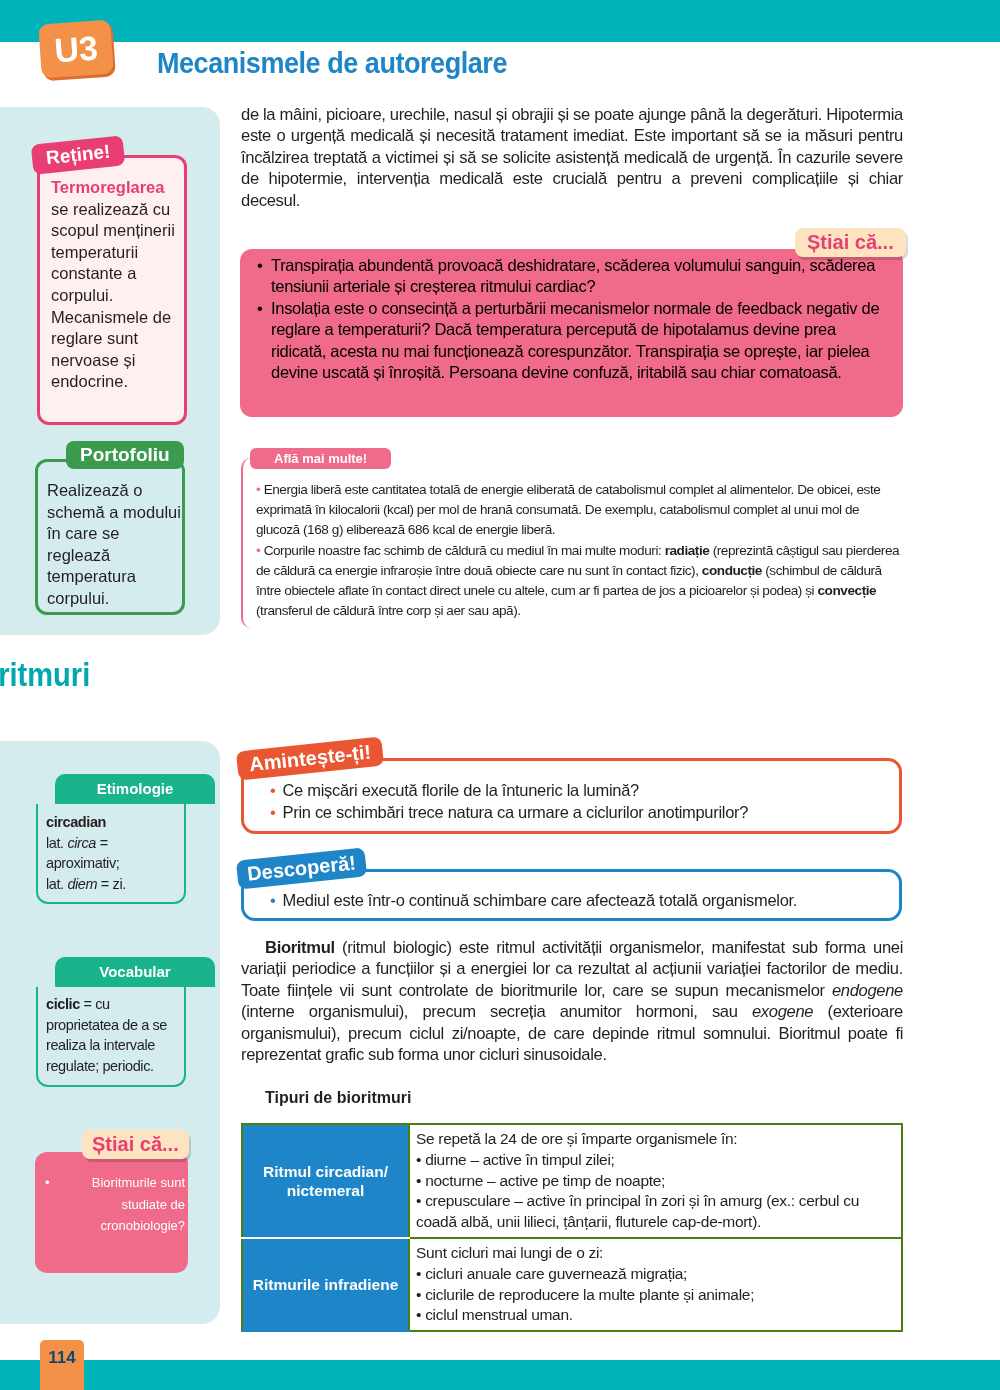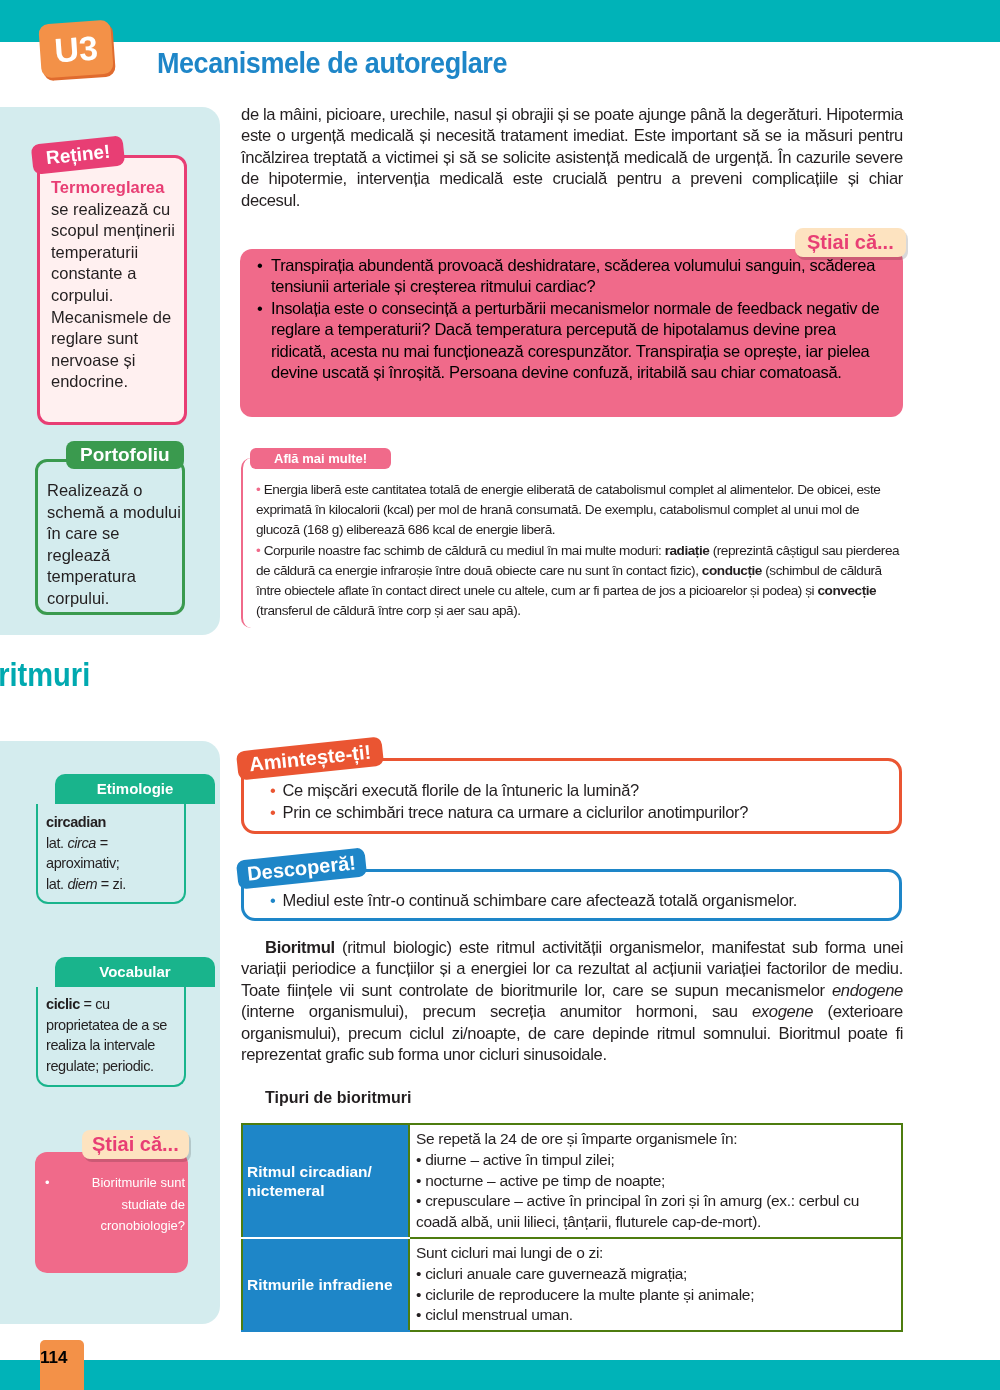--- a/index.html
+++ b/index.html
@@ -79,27 +79,27 @@
   .desc-tag { position: absolute; left: 237px; top: 854px; background: #1e86c8; color: #fff; font-weight: bold; font-size: 20px; padding: 3px 10px; border-radius: 8px; transform: rotate(-6deg); }
   .desc-list { position: absolute; left: 270px; top: 889px; list-style: none; font-size: 16.5px; line-height: 22px; letter-spacing: -0.3px; }
   .desc-list li .dot { color: #1e86c8; margin-right: 7px; }
 
   .t2 { top: 937px; }
   .t2 .indent { padding-left: 24px; }
 
   .table-title { position: absolute; left: 265px; top: 1089px; font-weight: bold; font-size: 16px; }
   table.bio { position: absolute; left: 241px; top: 1123px; width: 662px; border-collapse: collapse; border: 2px solid #1e86c8; }
   table.bio td { border: 2px solid #4d7c0f; vertical-align: middle; }
-  table.bio td.head { width: 167px; background: #1e86c8; color: #fff; font-weight: bold; font-size: 15.5px; text-align: left; line-height: 19px; padding: 4px; border-bottom: 2px solid #fff; }
+  table.bio td.head { width: 167px; background: #1e86c8; color: #fff; font-weight: bold; font-size: 15.5px; text-align: center; line-height: 19px; padding: 4px; border-bottom: 2px solid #fff; }
   table.bio tr:last-child td.head { border-bottom: 2px solid #1e86c8; }
   table.bio td.desc { padding: 4px 6px 4px 6px; font-size: 15.5px; line-height: 20.8px; letter-spacing: -0.3px; }
   table.bio ul { list-style: none; }
   table.bio li::before { content: "• "; }
 
-  .page-num { position: absolute; left: 40px; top: 1340px; width: 44px; height: 50px; background: #f39148; border-radius: 5px 5px 0 0; color: #000000; font-weight: bold; font-size: 17px; text-align: left; line-height: 36px; }
+  .page-num { position: absolute; left: 40px; top: 1340px; width: 44px; height: 50px; background: #f39148; border-radius: 5px 5px 0 0; color: #0c4a6e; font-weight: bold; font-size: 17px; text-align: center; line-height: 36px; }
 </style>
 </head>
 <body>
 
 <div class="top-band"></div>
 <div class="unit-badge">U3</div>
 <h1 class="page-title">Mecanismele de autoreglare</h1>
 
 <div class="side-panel p1"></div>
 <div class="retine-box"></div>

